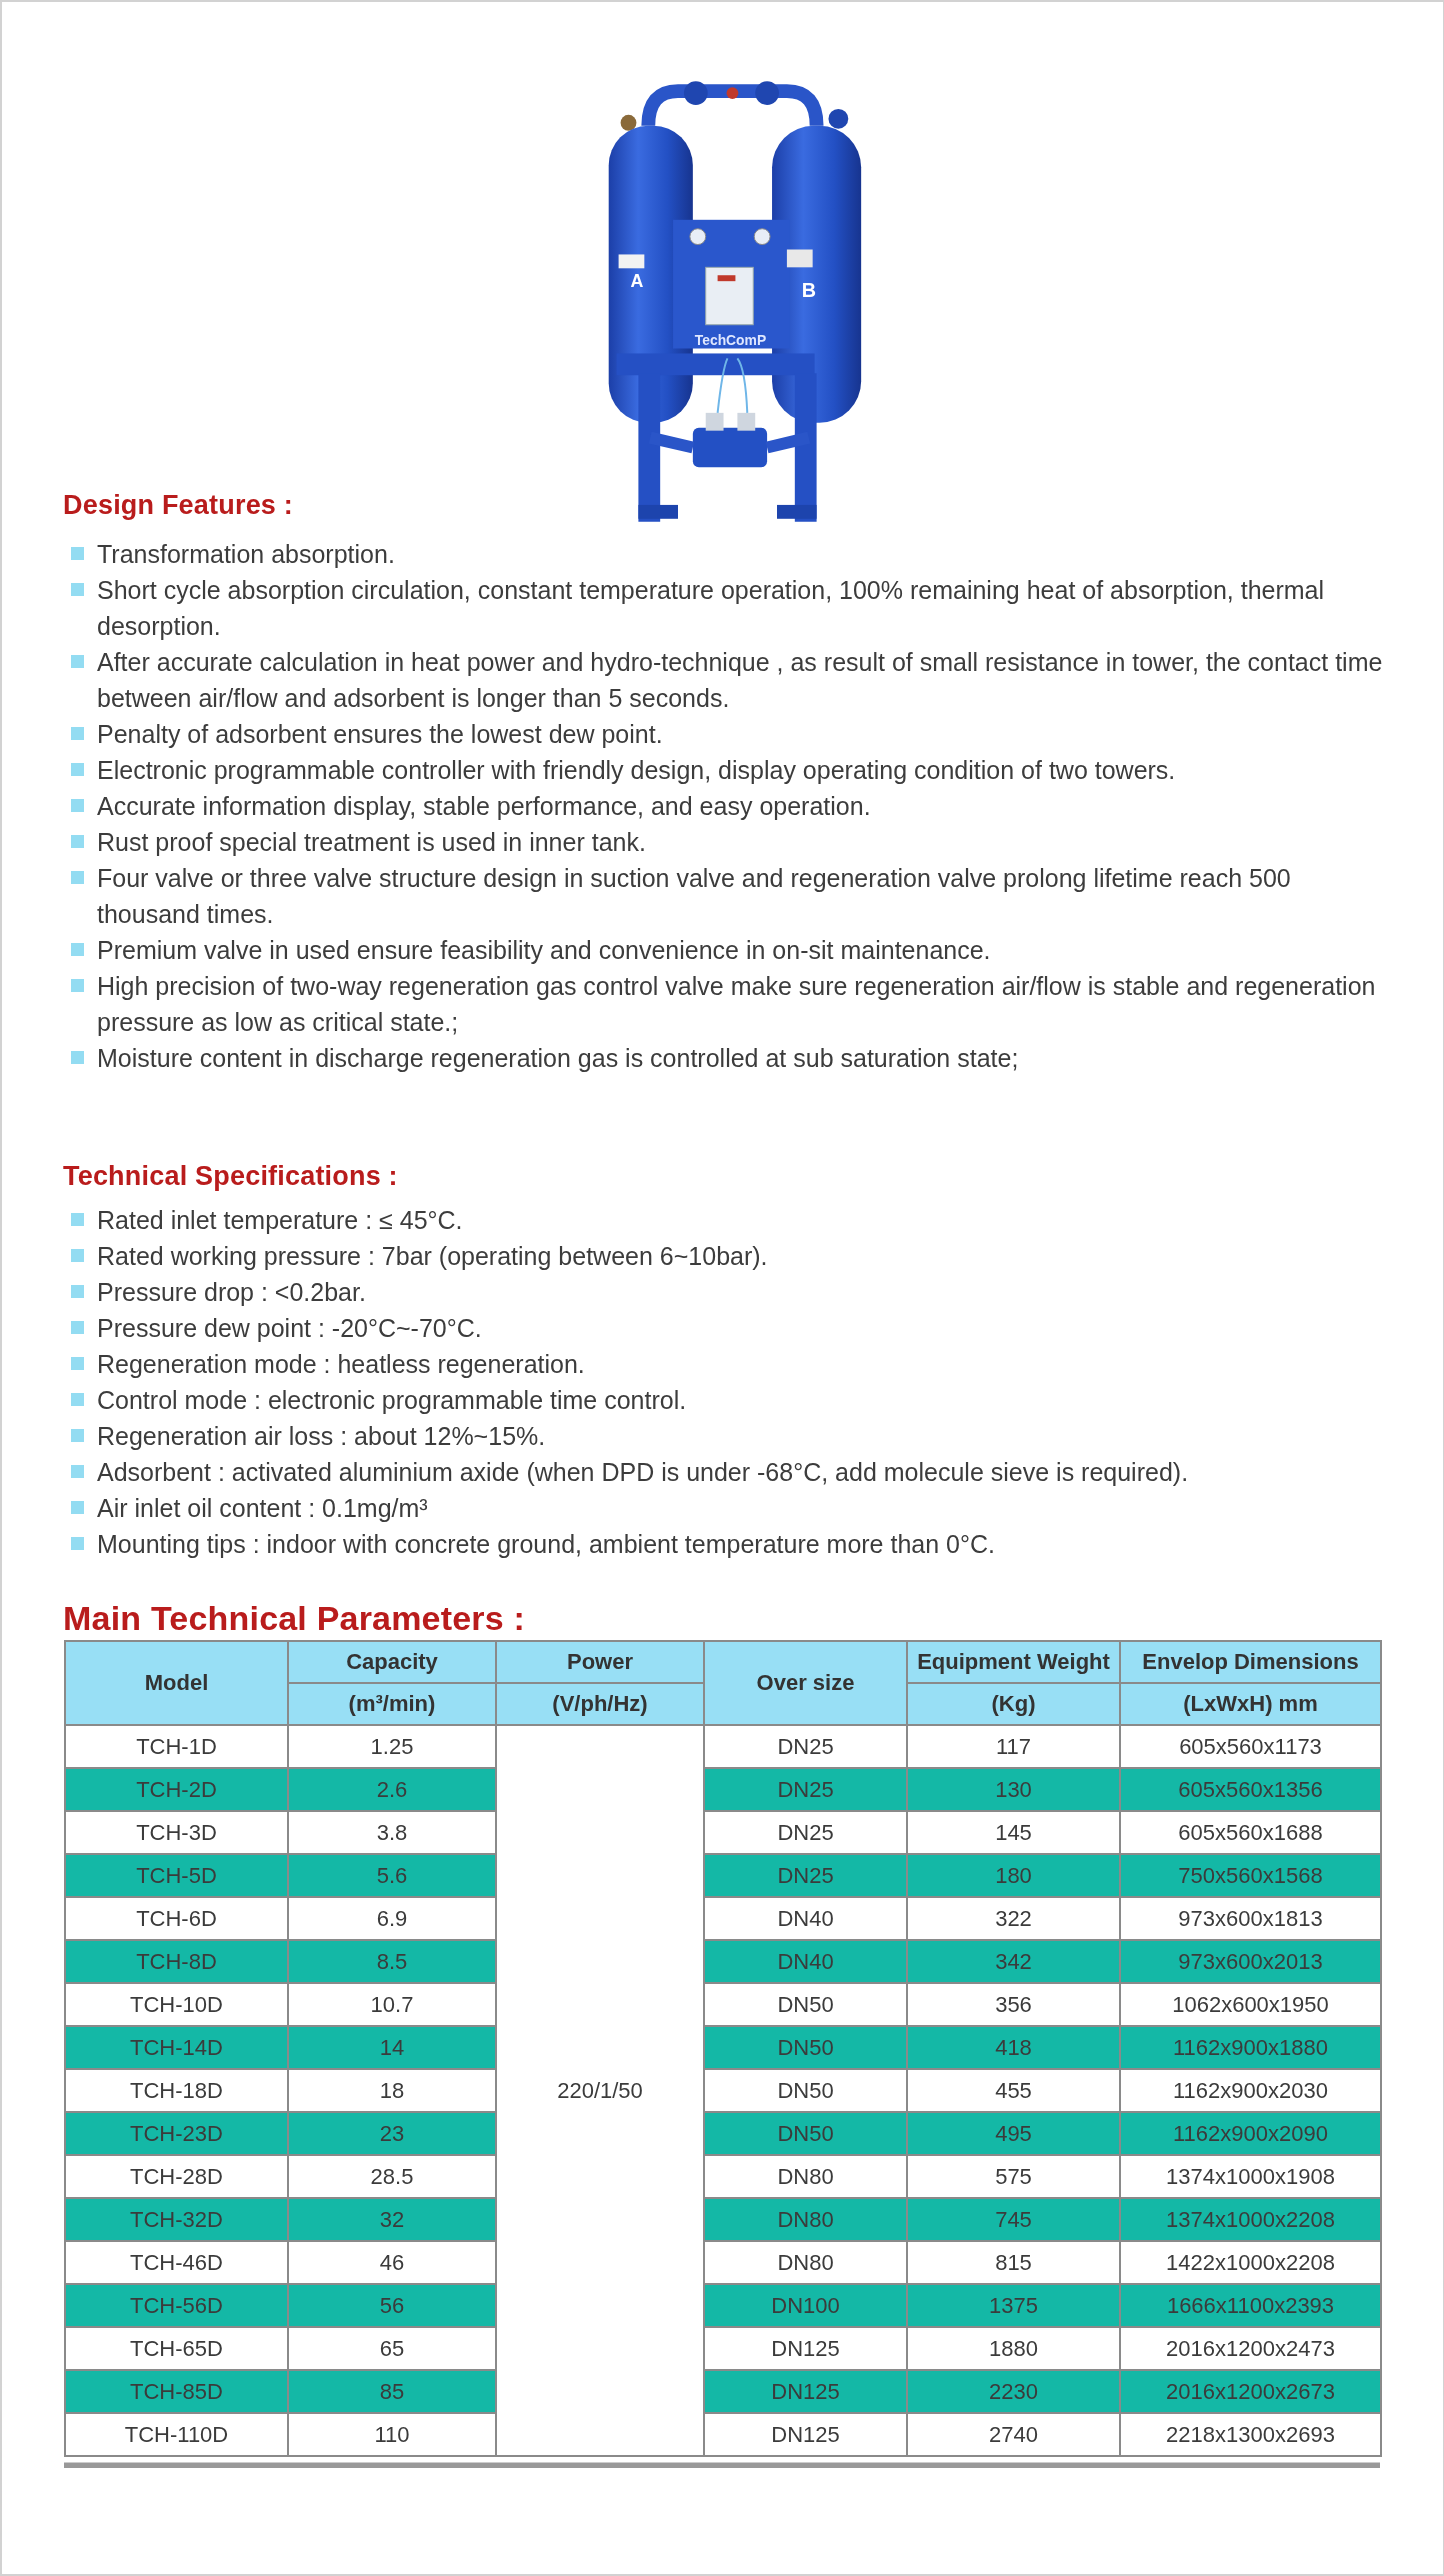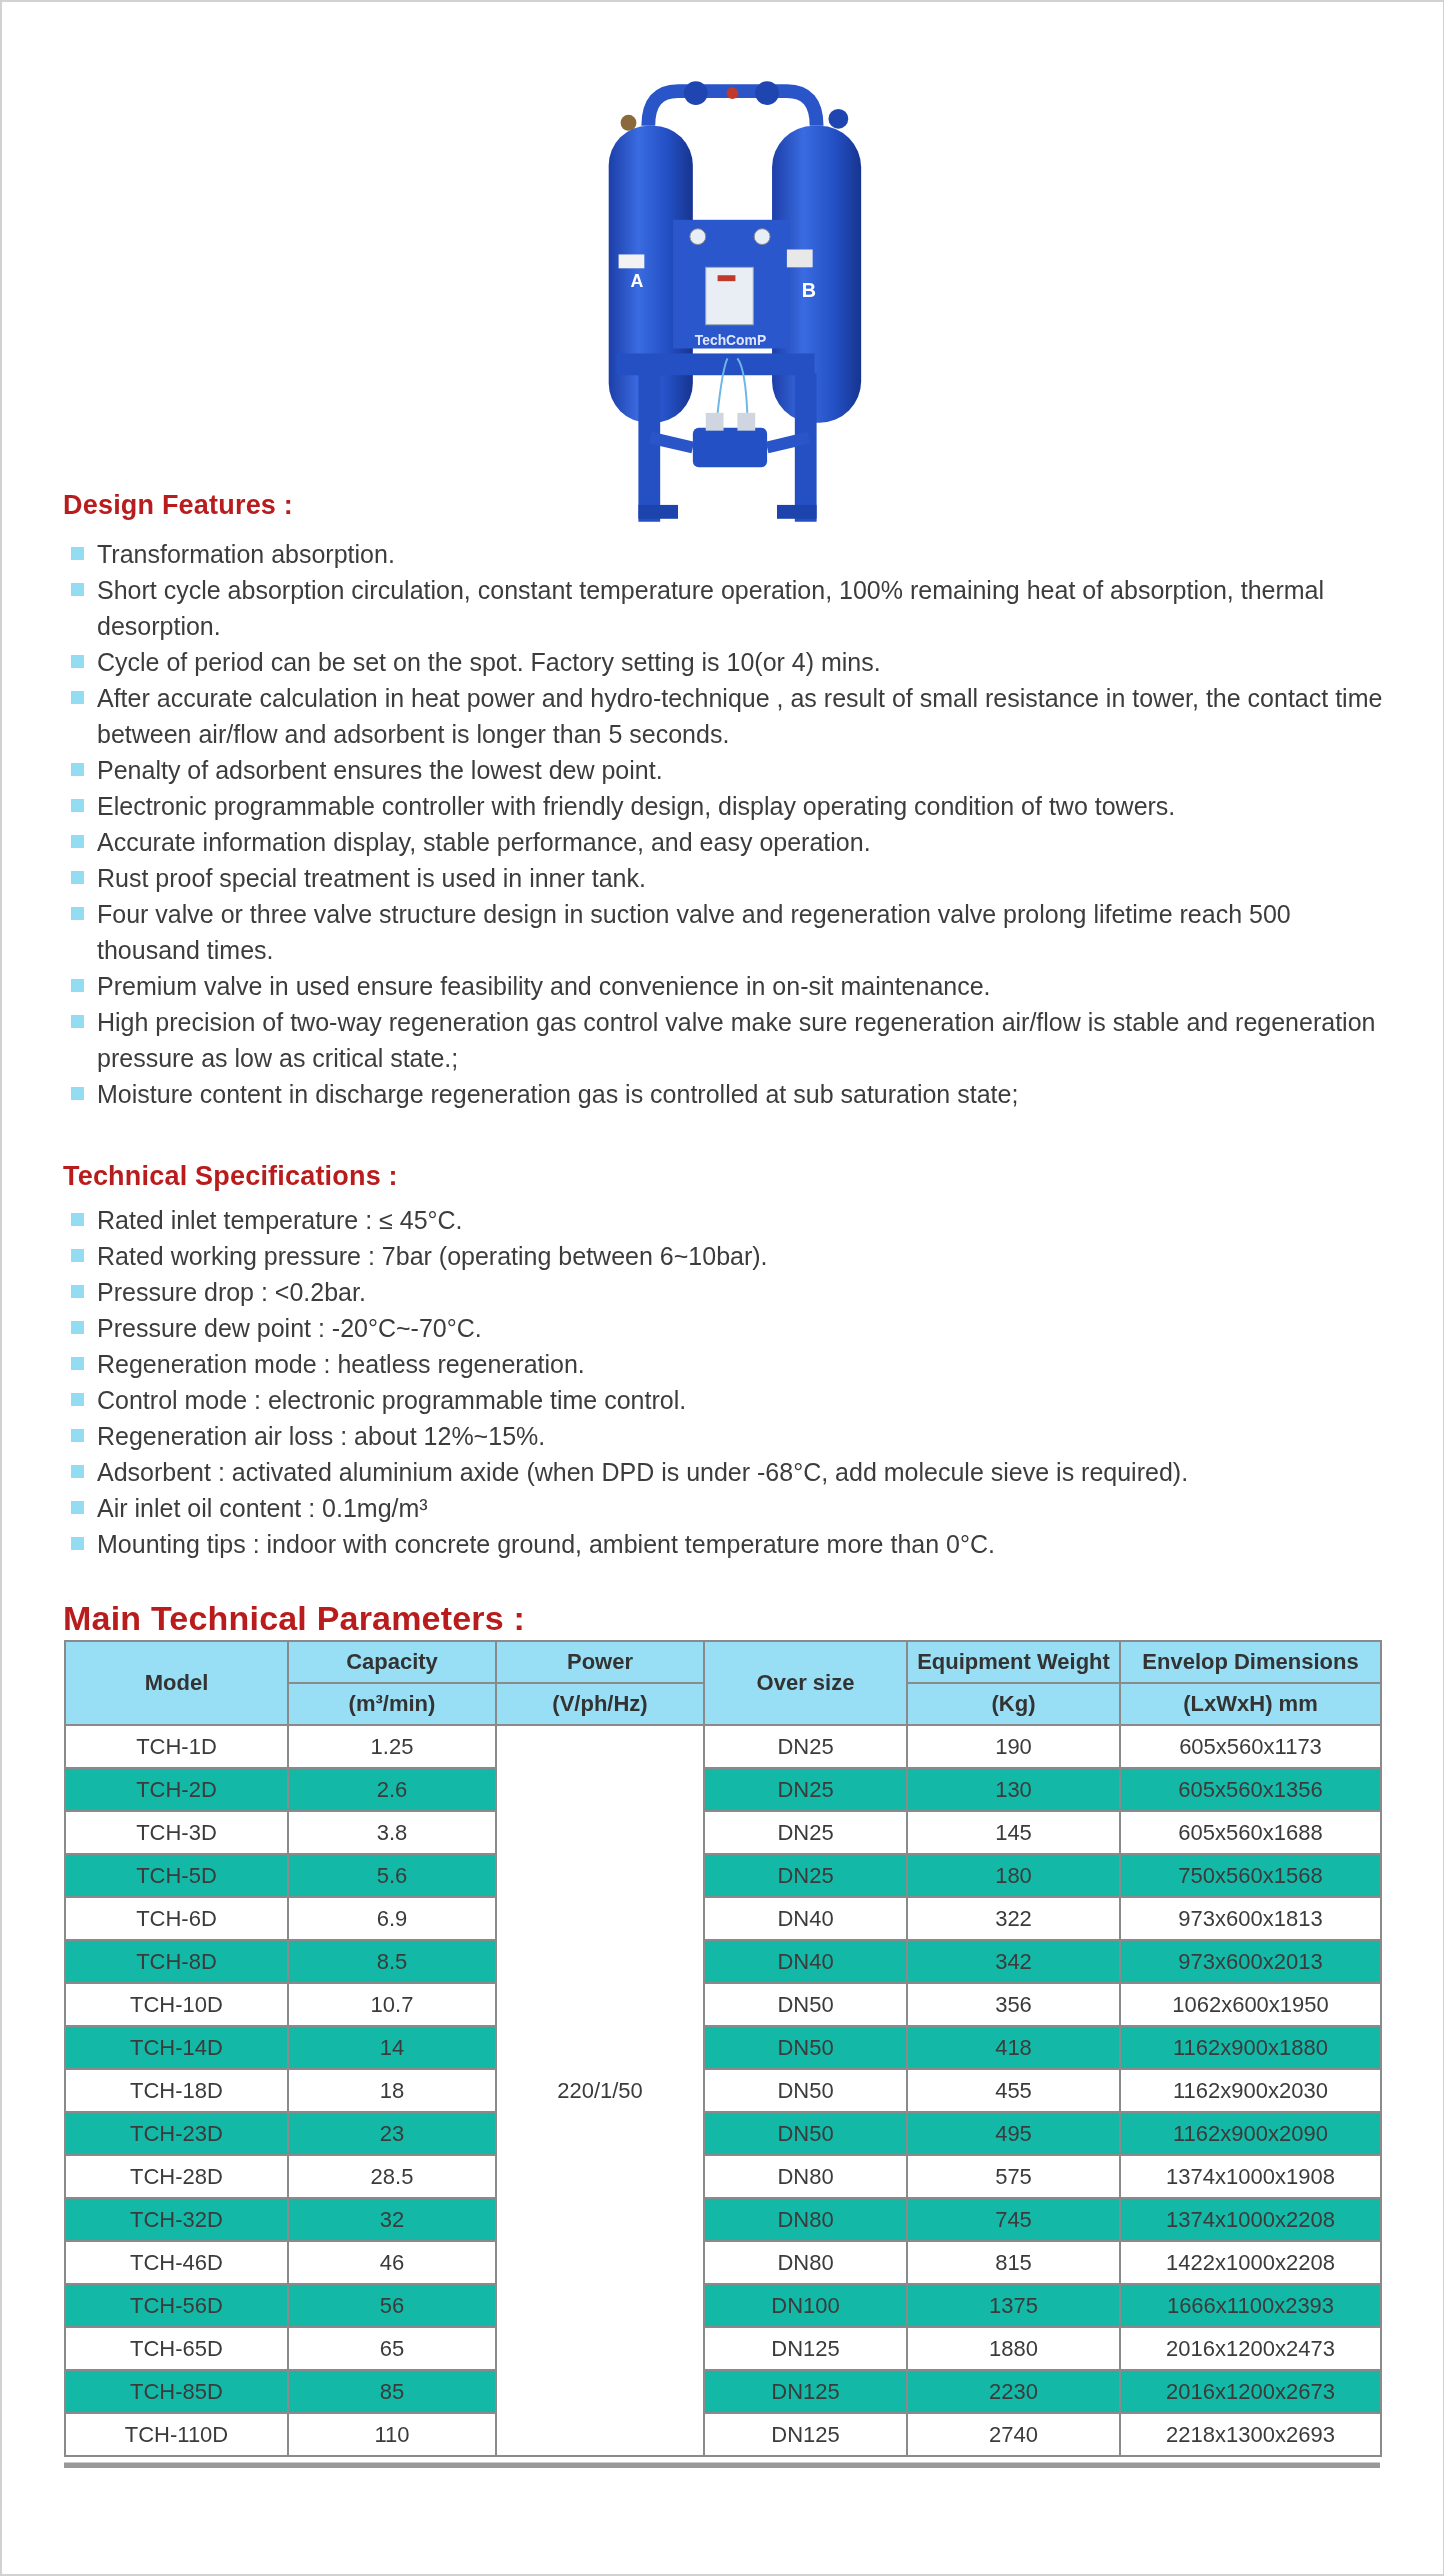--- a/index.html
+++ b/index.html
@@ -72,21 +72,21 @@
   <rect x="128" y="345" width="18" height="18" fill="#cfd6df"></rect>
   <rect x="160" y="345" width="18" height="18" fill="#cfd6df"></rect>
   <path d="M140 345 Q145 300 150 290 M170 345 Q168 300 160 290" stroke="#6fb6e8" stroke-width="2" fill="none"></path>
   <path d="M72 370 L115 380 M190 380 L232 370" stroke="#2a55c8" stroke-width="12"></path>
 </svg>
 
 <div class="section-title" style="top:490px;">Design Features :</div>
 <ul class="bullets" style="top:536px;">
   <li><span class="sq"></span><span>Transformation absorption.</span></li>
   <li><span class="sq"></span><span>Short cycle absorption circulation, constant temperature operation, 100% remaining heat of absorption, thermal desorption.</span></li>
-  <li><span class="sq"></span><span>Cycle of period can be set on the spot. Factory setting is 10(or 4) mins.</span></li>
+  <li><span class="sq"></span></li>
   <li><span class="sq"></span><span>After accurate calculation in heat power and hydro-technique , as result of small resistance in tower, the contact time between air/flow and adsorbent is longer than 5 seconds.</span></li>
   <li><span class="sq"></span><span>Penalty of adsorbent ensures the lowest dew point.</span></li>
   <li><span class="sq"></span><span>Electronic programmable controller with friendly design, display operating condition of two towers.</span></li>
   <li><span class="sq"></span><span>Accurate information display, stable performance, and easy operation.</span></li>
   <li><span class="sq"></span><span>Rust proof special treatment is used in inner tank.</span></li>
   <li><span class="sq"></span><span>Four valve or three valve structure design in suction valve and regeneration valve prolong lifetime reach 500 thousand times.</span></li>
   <li><span class="sq"></span><span>Premium valve in used ensure feasibility and convenience in on-sit maintenance.</span></li>
   <li><span class="sq"></span><span>High precision of two-way regeneration gas control valve make sure regeneration air/flow is stable and regeneration pressure as low as critical state.;</span></li>
   <li><span class="sq"></span><span>Moisture content in discharge regeneration gas is controlled at sub saturation state;</span></li>
 </ul>
@@ -131,21 +131,21 @@
         <th>(Kg)</th>
         <th>(LxWxH) mm</th>
       </tr>
     </thead>
     <tbody id="tbody">
         <tr>
           <td class="zebra">TCH-1D</td>
           <td class="zebra">1.25</td>
           <td class="power" rowspan="17">220/1/50</td>
           <td class="zebra">DN25</td>
-          <td class="zebra">190</td>
+          <td class="zebra">117</td>
           <td class="zebra">605x560x1173</td>
         </tr>
         <tr class="alt">
           <td class="zebra">TCH-2D</td>
           <td class="zebra">2.6</td>
           <td class="zebra">DN25</td>
           <td class="zebra">130</td>
           <td class="zebra">605x560x1356</td>
         </tr>
         <tr>

